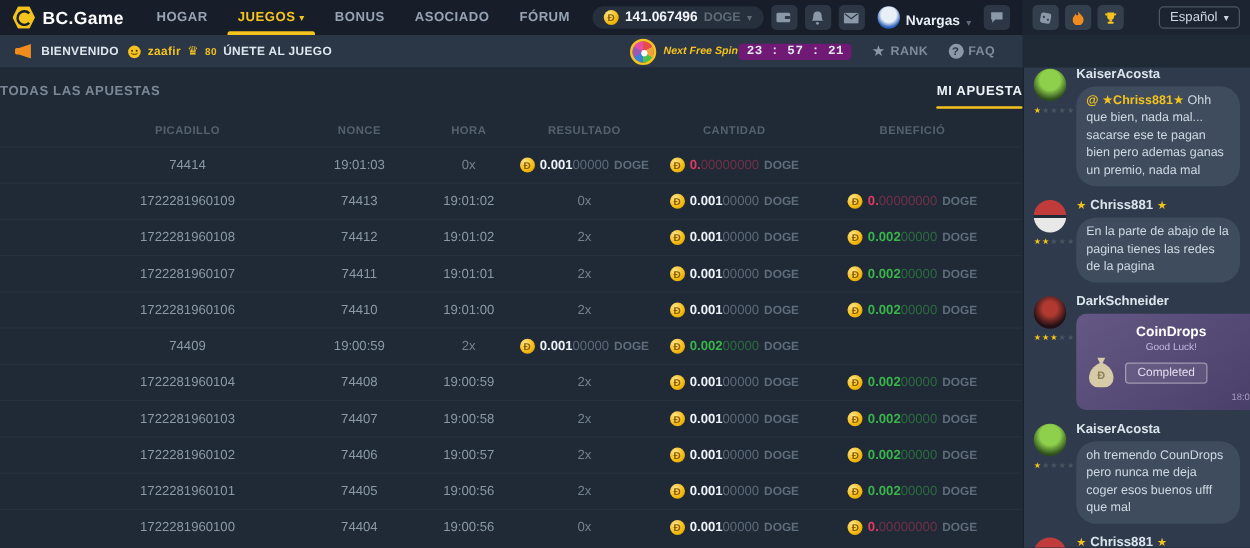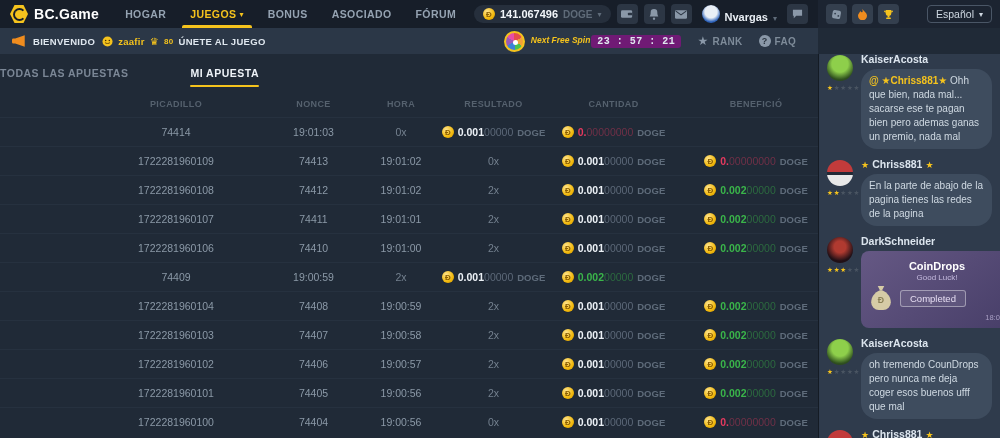--- a/index.html
+++ b/index.html
@@ -42,27 +42,27 @@
   .fs-col { display:flex; flex-direction:row; gap:1px; }
   .fs-title { font-size:8.5px; font-weight:bold; font-style:italic; color:#f5c31d; }
   .fs-count { background:#701a75; border-radius:3px; padding:1px 6px; font-size:10px; font-weight:bold; color:#dfe7ef; letter-spacing:.5px; width:fit-content;font-family:Liberation Mono, monospace; }
   .mini-link { display:flex; align-items:center; gap:4px; color:#7e8b99; font-size:10px; font-weight:bold; cursor:pointer; letter-spacing:.3px; }
   .rank-star { color:#8a98a8; font-size:12px; font-family:"DejaVu Sans",sans-serif; }
   .faq-circle { width:12px; height:12px; border-radius:50%; background:#8a98a8; color:#2a3440; font-size:9px; font-weight:bold; display:flex; align-items:center; justify-content:center; }
 
   
   .layout { display:flex; height:410px; }
   .main { width:818px; height:100%; background:#202a37; }
-  .tabs { display:flex; justify-content:flex-start; gap:62px; margin-top:13px; }
+  .tabs { display:flex; justify-content:space-between; gap:62px; margin-top:13px; }
   .tab { position:relative; font-size:10.5px; font-weight:bold; letter-spacing:.5px; color:#7b8796; cursor:pointer; padding-bottom:8px; }
   .tab.active { color:#eef3f8; }
   .tab.active::after { content:""; position:absolute; left:0; right:0; bottom:0; height:2px; background:#f5c31d; border-radius:1px; }
 
   .bets { margin-top:4px; }
-  .bet-grid { display:grid; grid-template-columns:190px 85px 90px 95px 145px 140px; padding-left:81px; align-items:center; }
+  .bet-grid { display:grid; grid-template-columns:190px 85px 90px 95px 145px 140px; padding-left:55px; align-items:center; }
   .bets-head { height:26px; }
   .bets-head span { font-size:9px; font-weight:bold; color:#55616e; letter-spacing:.4px; text-align:center; }
   .bet-row { height:29px; border-top:1px solid rgba(120,140,160,.08); cursor:pointer; }
   .cell { text-align:center; font-size:10.5px; color:#8b99a7; }
   .cell-result { color:#74818f; }
   .cell-amt { display:flex; align-items:center; justify-content:center; gap:4px; }
   .coin { width:12px; height:12px; border-radius:50%; flex:0 0 12px; background:radial-gradient(circle at 35% 30%, #ffe38a, #f2b90d 60%, #cf9300); color:#8a5d00; font-size:8px; font-weight:bold; display:inline-flex; align-items:center; justify-content:center; }
   .amt b { color:#edf2f7; font-size:10.5px; }
   .amt i { font-style:normal; color:#5c6878; font-size:10.5px; }
   .cur { color:#5f6c7b; font-size:9.5px; font-weight:bold; }

